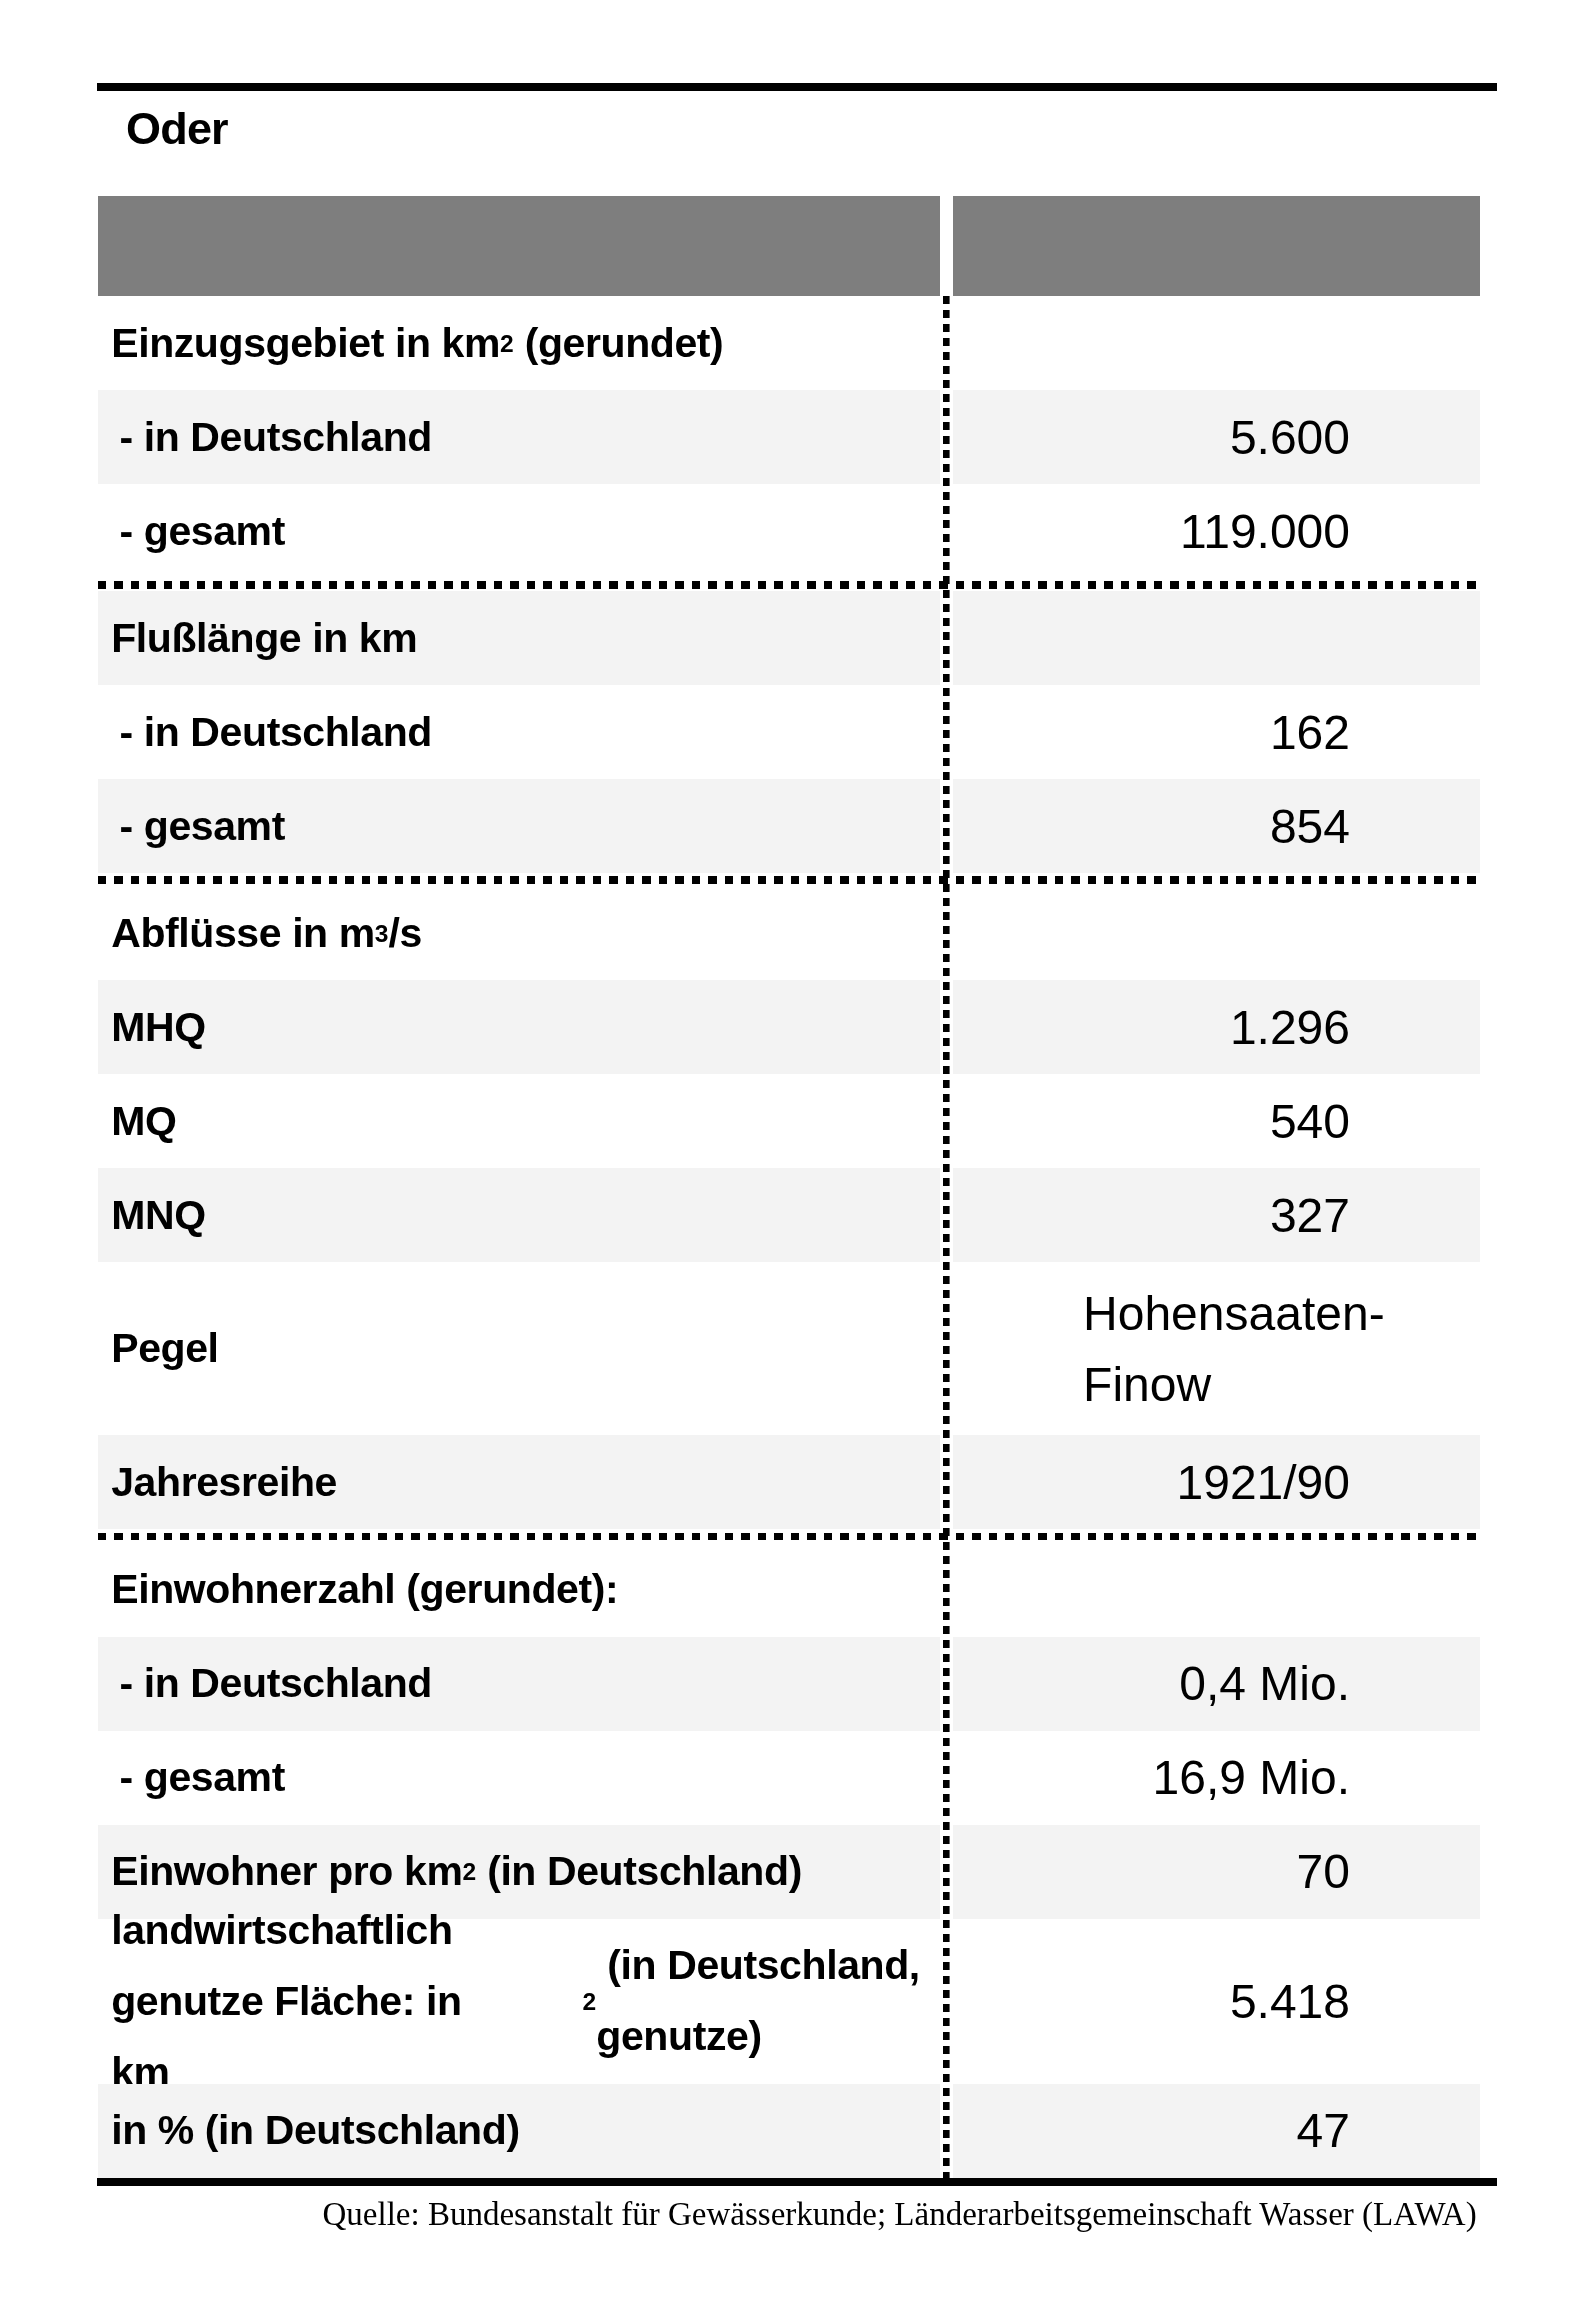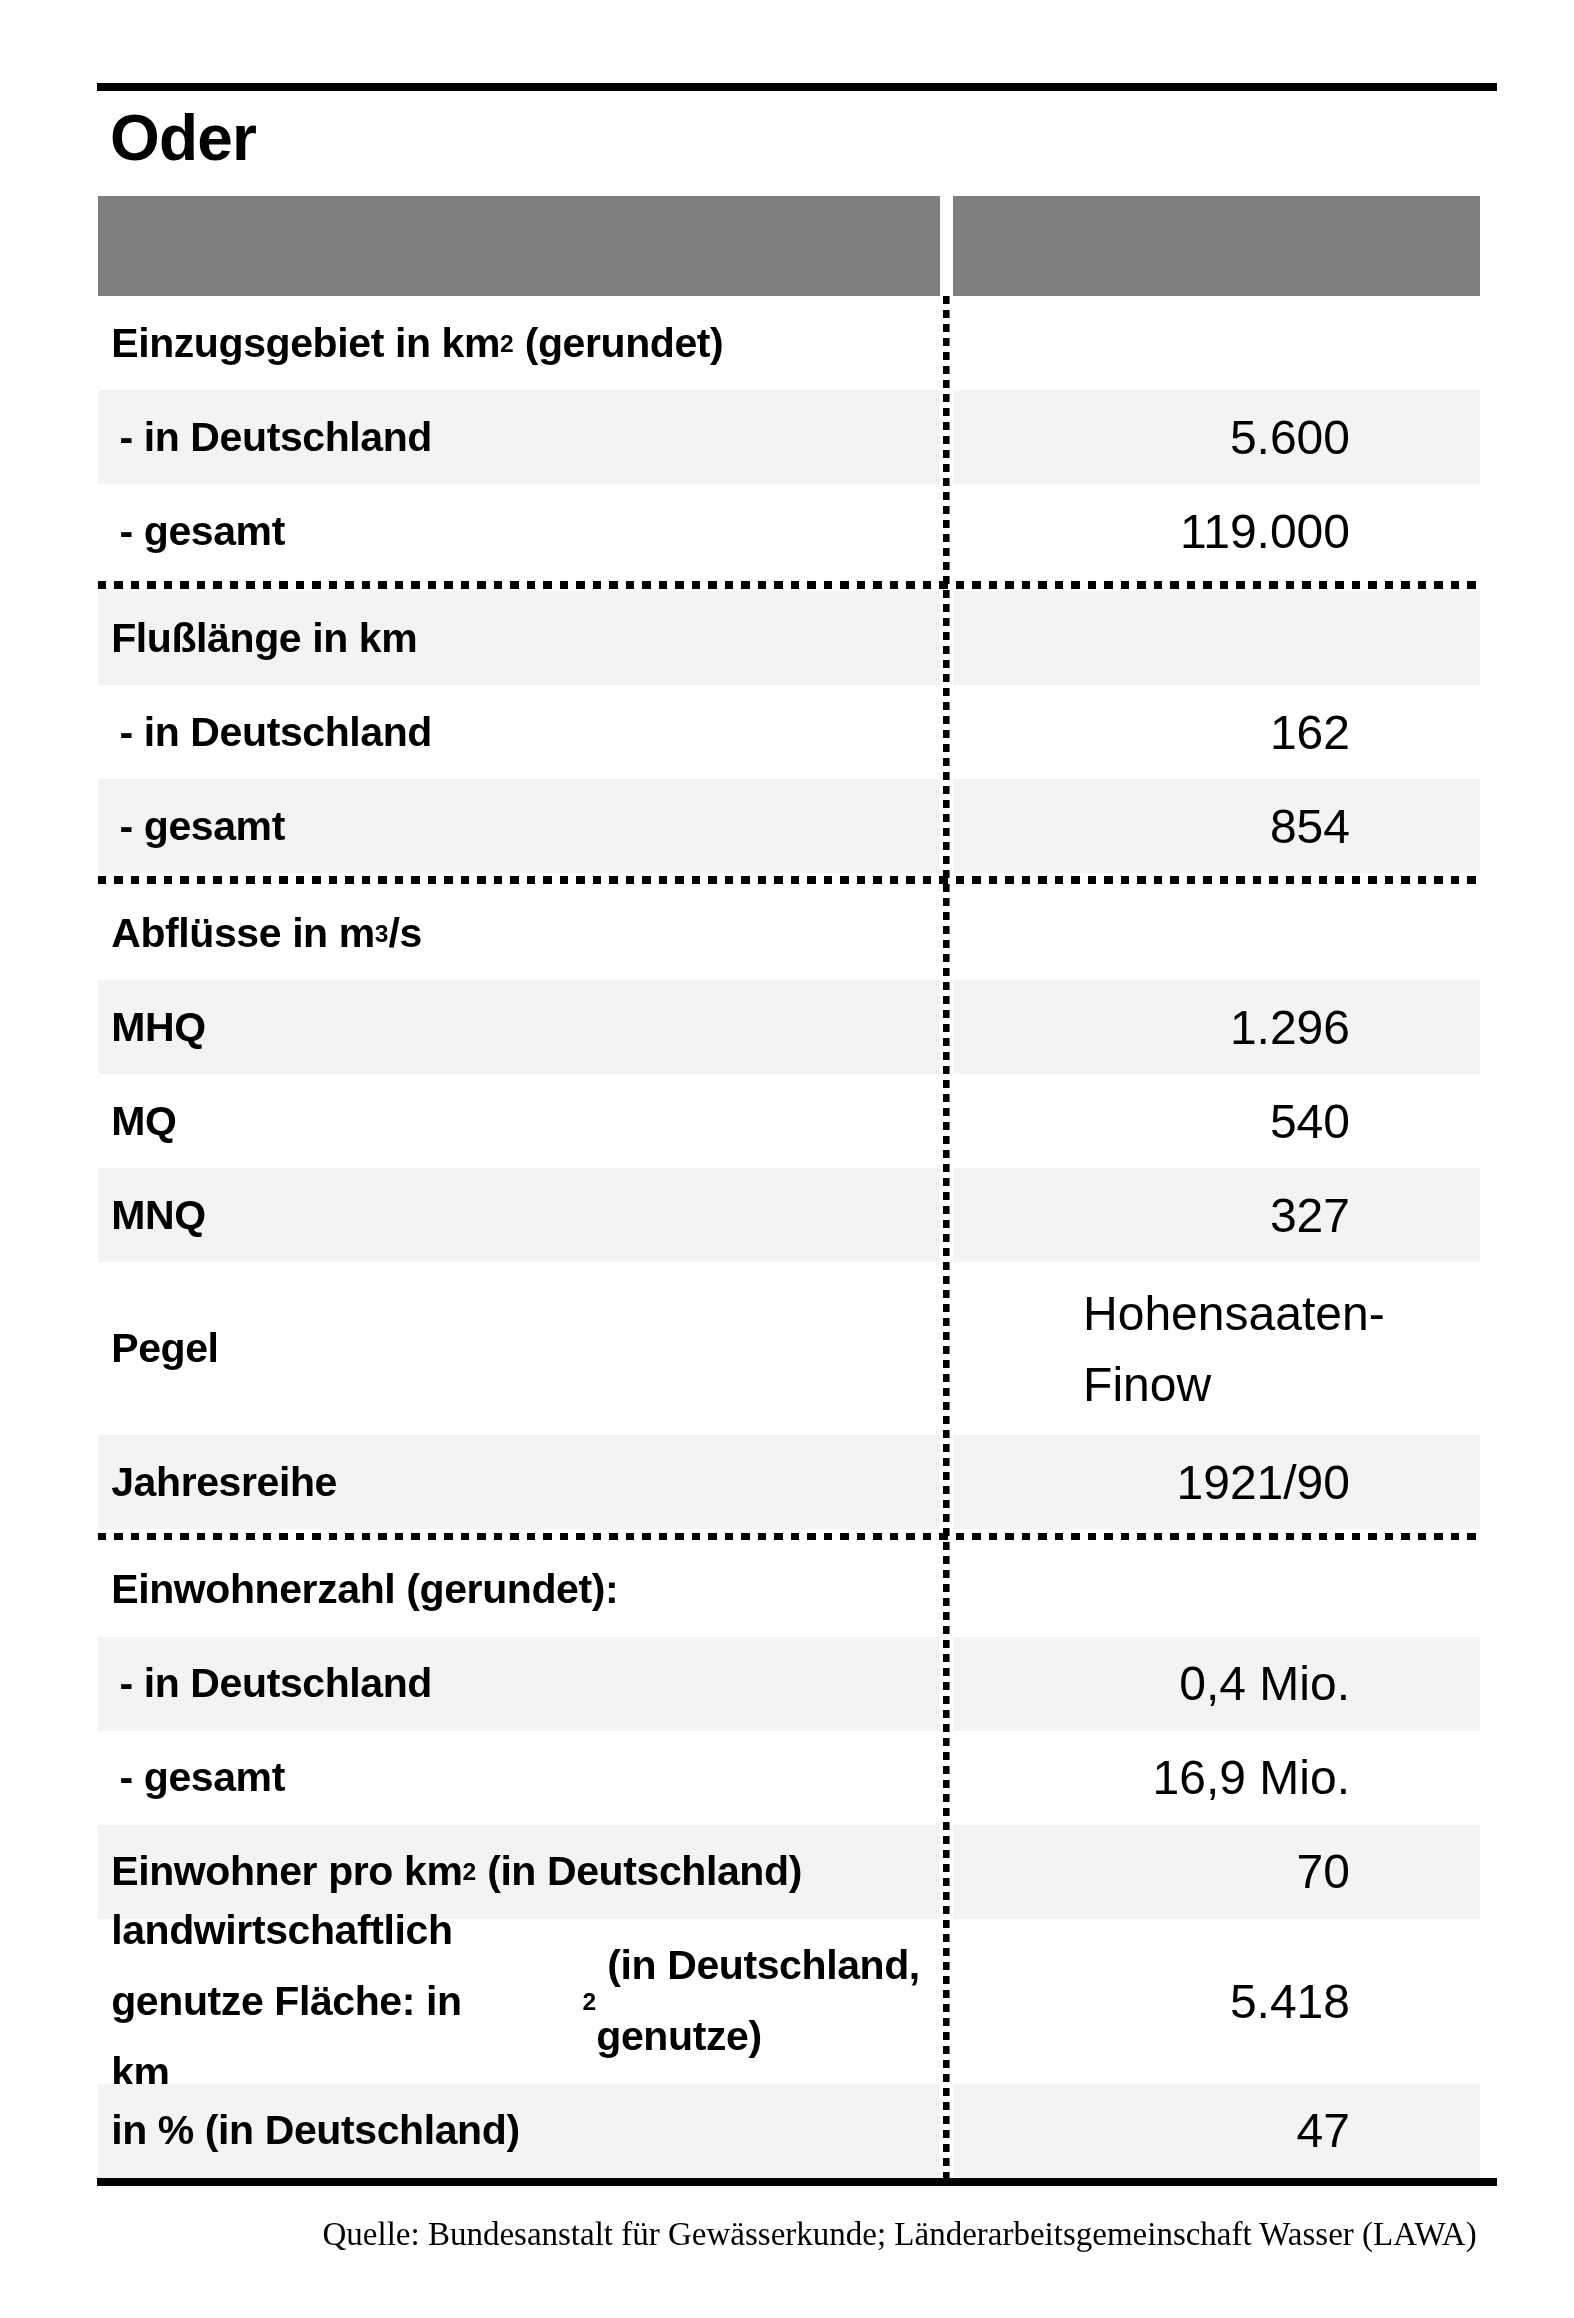--- a/index.html
+++ b/index.html
@@ -14,22 +14,22 @@
     position:relative;
     width:1574px;height:2319px;
     background:var(--paper);
     font-family:"Liberation Sans","DejaVu Sans",sans-serif;
     color:var(--ink);
     overflow:hidden;
   }
   .sheet{position:absolute;left:98px;top:83px;width:1382px;}
   .rule-top{position:absolute;left:-0.8px;top:0;width:1400px;height:8.3px;background:var(--ink);}
   .title{
-    position:absolute;left:12px;top:23px;
-    font-size:64px;font-weight:700;letter-spacing:-0.8px;line-height:1;
+    position:absolute;left:28px;top:23px;
+    font-size:45px;font-weight:700;letter-spacing:-0.8px;line-height:1;
     font-stretch:condensed;
   }
   .table{position:absolute;left:0;top:113px;width:1382px;}
   .thead{display:flex;height:100px;}
   .th-left{width:842px;background:var(--header_gray);}
   .th-gap{width:13.2px;background:var(--paper);}
   .th-right{width:527px;background:var(--header_gray);}
   .tbody{position:relative;}
   .row{display:flex;height:94px;align-items:stretch;}
   .row.tall{height:173px;}
@@ -64,21 +64,21 @@
   }
   .vline{
     position:absolute;top:0;bottom:0;left:842px;width:13.2px;
     background:repeating-linear-gradient(to bottom,var(--ink) 0 8.3px,transparent 8.3px 14px);
     background-size:6.6px 100%;
     background-position:center top;
     background-repeat:no-repeat;
   }
   .rule-bottom{width:1400px;margin-left:-0.8px;height:8.3px;background:var(--ink);}
   .source{
-    margin-top:28px;
+    margin-top:8px;
     font-family:"Liberation Serif","DejaVu Serif",serif;
     font-size:33px;line-height:40px;
     text-align:right;
     padding-right:3.3px;
     font-stretch:condensed;
   }
 </style>
 </head>
 <body>
 

